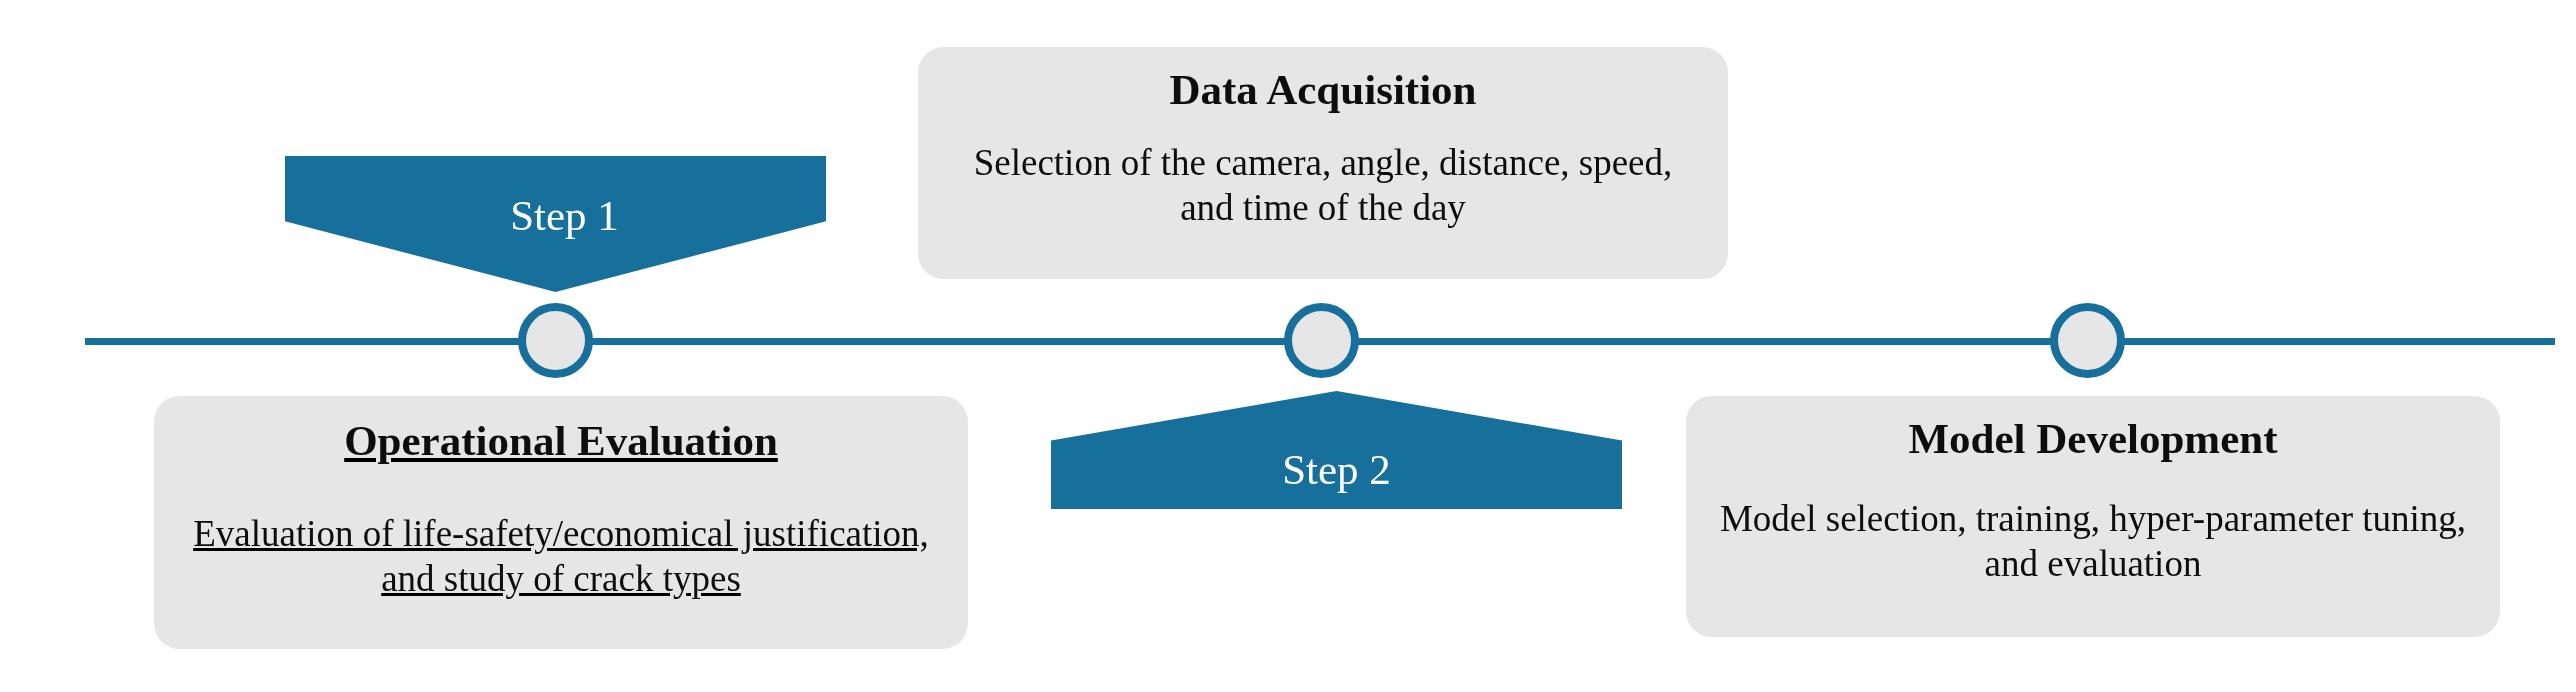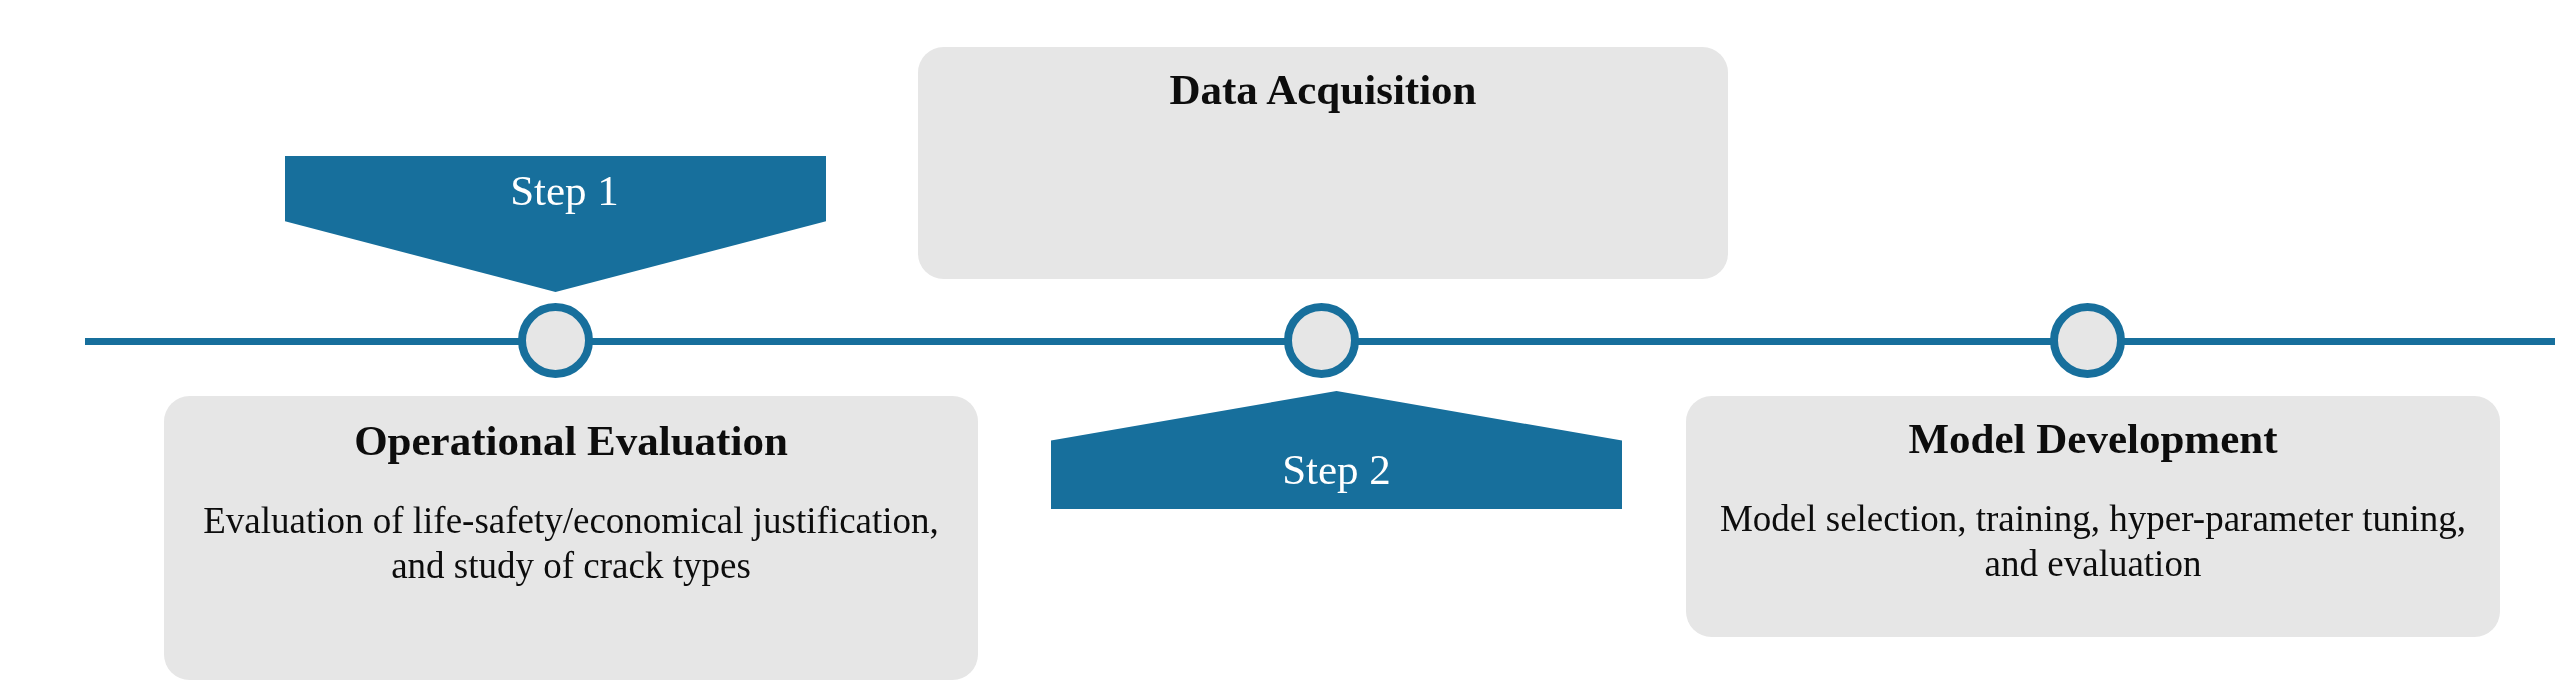--- a/index.html
+++ b/index.html
@@ -62,21 +62,21 @@
   
   .banner-down {
     clip-path: polygon(0% 0%, 100% 0%, 100% 48%, 50% 100%, 0% 48%);
   }
   .banner-1 {
     left: 285px;
     top: 156px;
     width: 541px;
     height: 136px;
   }
-  .banner-1 .banner-label { padding-top: 13px; margin-left: 18px; }
+  .banner-1 .banner-label { padding-top: 38px; margin-left: 18px; }
 
   
   .banner-3 {
     left: 1807px;
     top: 156px;
     width: 560px;
     height: 136px;
   }
   .banner-3 .banner-label { padding-top: 21px; }
 
@@ -124,27 +124,28 @@
   .card-data-acquisition {
     left: 918px;
     top: 47px;
     width: 810px;
     height: 232px;
   }
   .card-data-acquisition .card-title { margin-top: 4.5px; }
   .card-data-acquisition .card-body  { margin-top: 25.5px; }
 
   .card-operational-evaluation {
-    left: 164px;
+    left: 154px;
     top: 396px;
     width: 814px;
-    height: 284px;
+    height: 253px;
+    text-decoration: underline;
   }
   .card-operational-evaluation .card-title { margin-top: 6px; }
-  .card-operational-evaluation .card-body  { margin-top: 33px; }
+  .card-operational-evaluation .card-body  { margin-top: 46px; }
 
   .card-model-development {
     left: 1686px;
     top: 396px;
     width: 814px;
     height: 241px;
   }
   .card-model-development .card-title { margin-top: 4px; }
   .card-model-development .card-body  { margin-top: 33px; }
 </style>
@@ -161,20 +162,21 @@
 
   <div class="node node-1"></div>
 
   <div class="card card-operational-evaluation">
     <div class="card-title">Operational Evaluation</div>
     <div class="card-body">Evaluation of life-safety/economical justification, and study of crack types</div>
   </div>
 
   <div class="card card-data-acquisition">
     <div class="card-title">Data Acquisition</div>
+    <div class="card-body">Selection of the camera, angle, distance, speed, and time of the day</div>
   </div>
 
   <div class="node node-2"></div>
 
   <div class="banner banner-up banner-2">
     <span class="banner-label">Step 2</span>
   </div>
 
 
   <div class="node node-3"></div>

